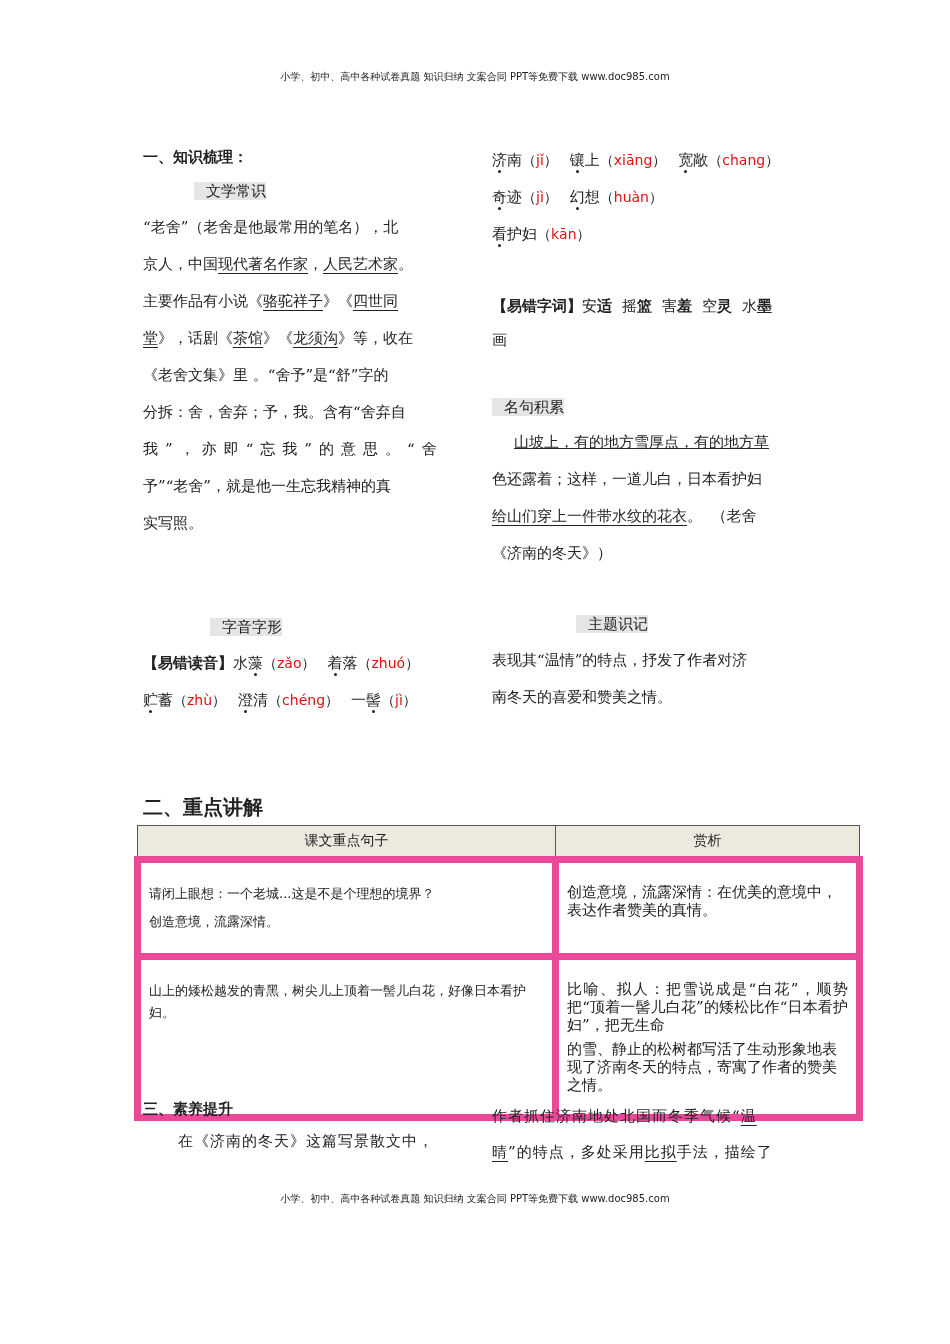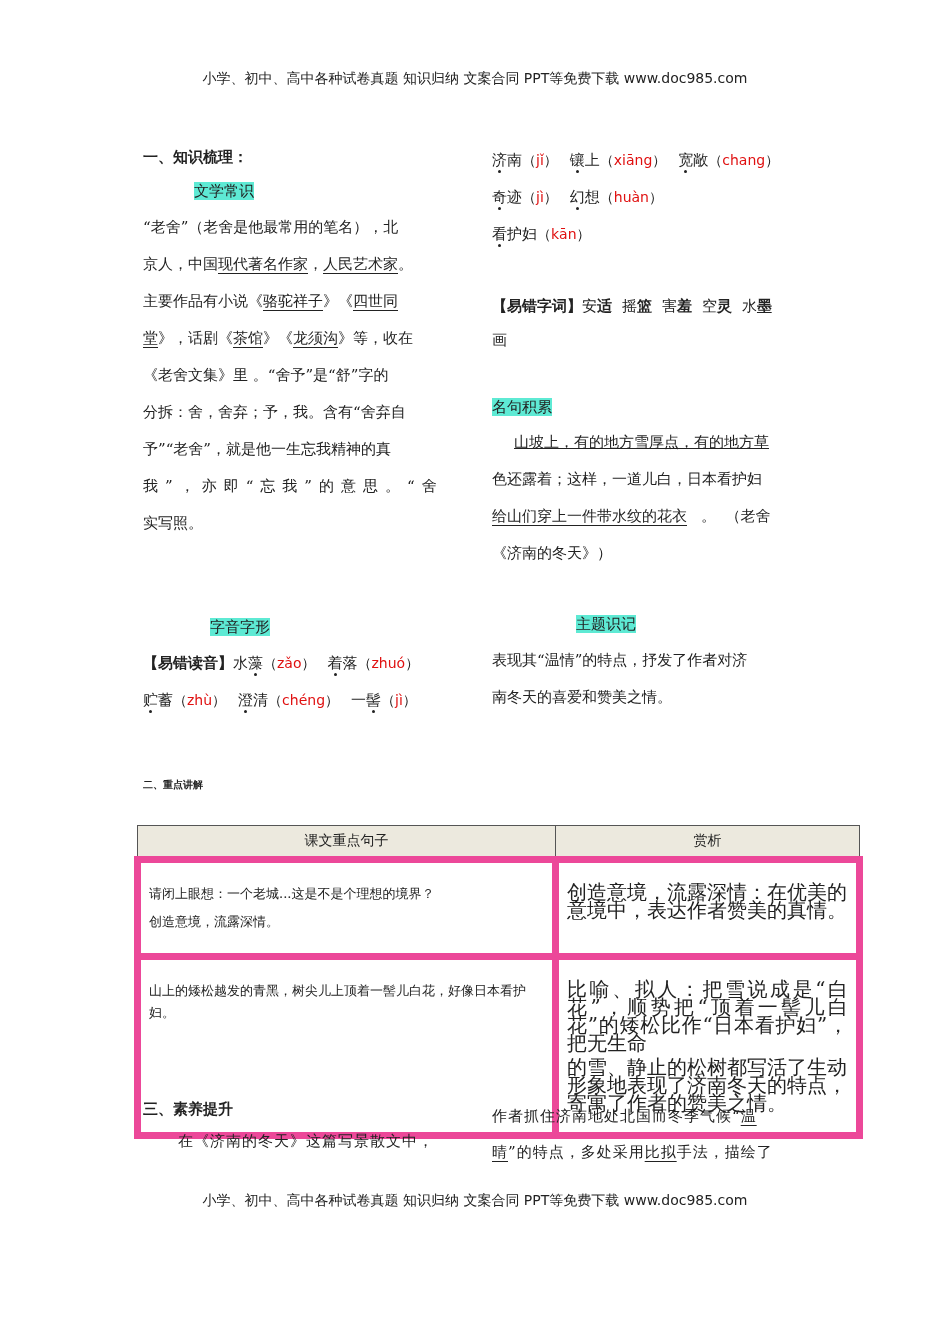--- a/index.html
+++ b/index.html
@@ -1,42 +1,42 @@
 <!DOCTYPE html>
 <html><head>
 <meta charset="utf-8">
 <style>
   html, body { margin: 0; padding: 0; background: #ffffff; }
   body { width: 950px; height: 1344px; position: relative; overflow: hidden;
          font-family: "DejaVu Serif", "Liberation Serif", serif; color: #222; }
   .page-header, .page-footer {
     position: absolute; left: 0; width: 950px; text-align: center;
-    font-family: "DejaVu Sans", "Liberation Sans", sans-serif; font-size: 14px; color: #222;
+    font-family: "DejaVu Sans", "Liberation Sans", sans-serif; font-size: 10px; color: #222;
   }
   .page-header { top: 70px; }
   .page-footer { top: 1192px; }
   .col { position: absolute; font-size: 15px; }
   .col-left { left: 143px; top: 145px; width: 318px; }
   .col-right { left: 492px; top: 142px; width: 318px; }
   .h1 { font-family: "DejaVu Sans", "Liberation Sans", sans-serif; font-weight: bold; font-size: 15px; }
-  .hl { background: #5eead4; }
+  .hl { background: #e5e5e5; padding-left: 12px; }
   .line { line-height: 37px; text-align: justify; }
   .u { text-decoration: underline; text-underline-offset: 4px; }
   .py { color: #e01010; font-family: "DejaVu Sans", "Liberation Sans", sans-serif; font-size: 14px; }
   .dot { position: relative; }
   .dot::after { content: ""; position: absolute; left: 50%; bottom: -4px; width: 3px; height: 3px;
                 margin-left: -1.5px; background: #222; border-radius: 50%; }
   .b { font-weight: bold; }
-  .sec2 { position: absolute; left: 143px; top: 778px; font-size: 10px; }
+  .sec2 { position: absolute; left: 143px; top: 794px; font-size: 20px; }
   table.key { position: absolute; left: 134px; top: 825px; width: 729px; border-collapse: collapse;
               font-size: 14px; }
   table.key th { background: #ece9de; font-weight: normal; height: 28px; border: 1px solid #555; }
   table.key td { border: 7px solid #ec4899; vertical-align: top; padding: 20px 8px; }
   table.key td.c1 { width: 395px; font-size: 13px; line-height: 22px; }
-  table.key td.c2 { font-size: 20px; line-height: 18px; }
+  table.key td.c2 { font-size: 15px; line-height: 18px; }
   .sec3 { position: absolute; left: 143px; top: 1100px; font-size: 15px; }
   .sec3-body { position: absolute; left: 178px; top: 1132px; font-size: 15px; }
   .sec3-right { position: absolute; left: 492px; top: 1098px; width: 318px; font-size: 15px; line-height: 36px;
                 text-align: justify; letter-spacing: 1px; }
 </style>
 </head>
 <body>
 
 <div class="page-header">小学、初中、高中各种试卷真题 知识归纳 文案合同 PPT等免费下载  www.doc985.com</div>
 
@@ -45,22 +45,22 @@
   <div style="margin-top:10px; padding-left:51px; line-height:24px;">
     <span class="hl">文学常识</span>
   </div>
   <div style="margin-top:6px;">
     <div class="line">“老舍”（老舍是他最常用的笔名），北</div>
     <div class="line"><span>京人，中国</span><span class="u">现代著名作家</span><span>，</span><span class="u">人民艺术家</span><span>。</span></div>
     <div class="line"><span>主要作品有小说《</span><span class="u">骆驼祥子</span><span>》《</span><span class="u">四世同</span></div>
     <div class="line"><span class="u">堂</span><span>》，话剧《</span><span class="u">茶馆</span><span>》《</span><span class="u">龙须沟</span><span>》等，收在</span></div>
     <div class="line">《老舍文集》里 。“舍予”是“舒”字的</div>
     <div class="line">分拆：舍，舍弃；予，我。含有“舍弃自</div>
+    <div class="line" style="letter-spacing:7px;">我”，亦即“忘我”的意思。“舍</div>
     <div class="line">予”“老舍”，就是他一生忘我精神的真</div>
-    <div class="line" style="letter-spacing:7px;">我”，亦即“忘我”的意思。“舍</div>
     <div class="line">实写照。</div>
   </div>
 
   <div style="position:absolute; top:473px; left:67px;">
     <span class="hl">字音字形</span>
   </div>
   <div style="position:absolute; top:500px; left:0; width:330px; line-height:37px; white-space:nowrap;">
     <div><span class="b">【易错读音】</span><span id="ph-row1"><span style="margin-right: 12px;"><span>水</span><span class="dot">藻</span><span class="py"><span style="color:#222">（</span>zǎo<span style="color:#222">）</span></span></span><span style="margin-right: 12px;"><span class="dot">着</span><span>落</span><span class="py"><span style="color:#222">（</span>zhuó<span style="color:#222">）</span></span></span></span></div>
     <div id="ph-row2"><span style="margin-right: 12px;"><span class="dot">贮</span><span>蓄</span><span class="py"><span style="color:#222">（</span>zhù<span style="color:#222">）</span></span></span><span style="margin-right: 12px;"><span class="dot">澄</span><span>清</span><span class="py"><span style="color:#222">（</span>chéng<span style="color:#222">）</span></span></span><span style="margin-right: 12px;"><span>一</span><span class="dot">髻</span><span class="py"><span style="color:#222">（</span>jì<span style="color:#222">）</span></span></span></div>
   </div>
@@ -77,21 +77,21 @@
     <span class="b">【易错字词】</span><span id="typo-words"><span style="margin-right: 10px;">安<b>适</b></span><span style="margin-right: 10px;">摇<b>篮</b></span><span style="margin-right: 10px;">害<b>羞</b></span><span style="margin-right: 10px;">空<b>灵</b></span><span style="margin-right: 10px;">水<b>墨</b></span></span>
     <div style="line-height:30px;">画</div>
   </div>
 
   <div style="position:absolute; top:256px; left:0;">
     <span class="hl">名句积累</span>
   </div>
   <div style="position:absolute; top:282px; left:0; width:318px;">
     <div class="line" style="padding-left:22px;text-decoration:underline;">山坡上，有的地方雪厚点，有的地方草</div>
     <div class="line">色还露着；这样，一道儿白，日本看护妇</div>
-    <div class="line"><span class="u">给山们穿上一件带水纹的花衣</span><span style="white-space:pre;margin-left:14px;">。  （老舍</span></div>
+    <div class="line"><span class="u">给山们穿上一件带水纹的花衣</span><span style="white-space:pre;">。  （老舍</span></div>
     <div class="line">《济南的冬天》）</div>
   </div>
 
   <div style="position:absolute; top:473px; left:84px;">
     <span class="hl">主题识记</span>
   </div>
   <div style="position:absolute; top:500px; left:0; width:318px;">
     <div class="line">表现其“温情”的特点，抒发了作者对济</div>
     <div class="line">南冬天的喜爱和赞美之情。</div>
   </div>

